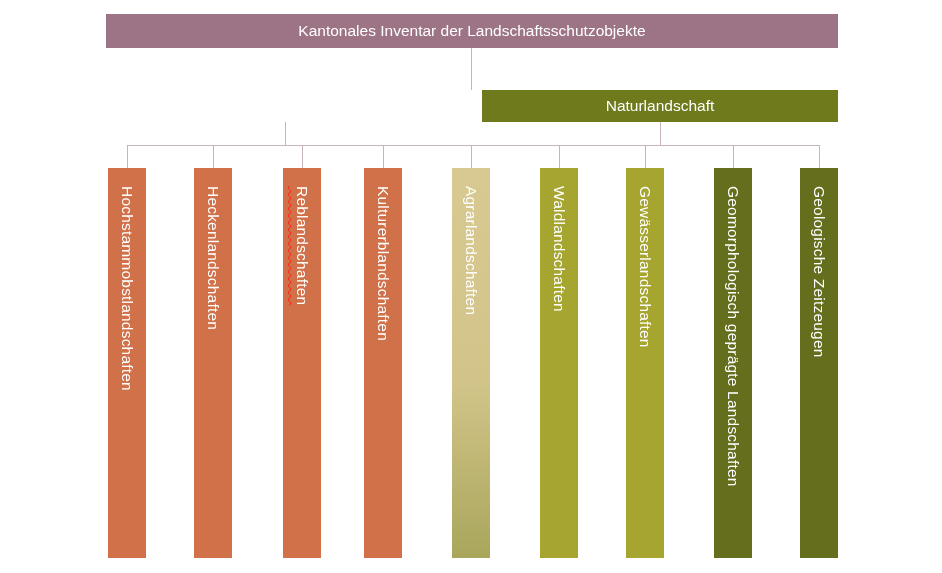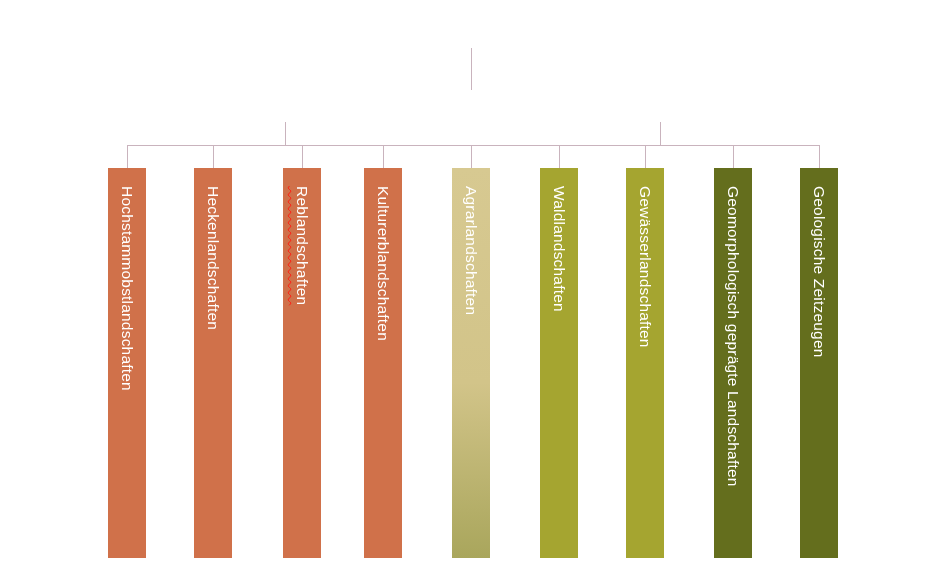--- a/index.html
+++ b/index.html
@@ -54,35 +54,41 @@
     text-decoration-color: #ff1a0e;
     text-decoration-thickness: 1px;
     text-underline-offset: 2px;
   }
 </style>
 </head>
 <body>
 
 <div class="canvas">
 
+  <div class="node title-box" style="background: rgb(157, 116, 134);">
+    <span>Kantonales Inventar der Landschaftsschutzobjekte</span>
+  </div>
 
   <div class="line l-title-drop" style="background: rgb(201, 179, 189);"></div>
   <div class="line l-stub-kultur" style="background: rgb(201, 179, 189);"></div>
   <div class="line l-stub-natur" style="background: rgb(201, 179, 189);"></div>
   <div class="line l-horizontal" style="background: rgb(201, 179, 189);"></div>
   <div class="line l-drop" style="left: 127px; background: rgb(201, 179, 189);"></div>
   <div class="line l-drop" style="left: 213px; background: rgb(201, 179, 189);"></div>
   <div class="line l-drop" style="left: 302px; background: rgb(201, 179, 189);"></div>
   <div class="line l-drop" style="left: 383px; background: rgb(201, 179, 189);"></div>
   <div class="line l-drop" style="left: 471px; background: rgb(201, 179, 189);"></div>
   <div class="line l-drop" style="left: 559px; background: rgb(201, 179, 189);"></div>
   <div class="line l-drop" style="left: 645px; background: rgb(201, 179, 189);"></div>
   <div class="line l-drop" style="left: 733px; background: rgb(201, 179, 189);"></div>
   <div class="line l-drop" style="left: 819px; background: rgb(201, 179, 189);"></div>
 
+  <div class="node branch-natur" style="background: rgb(110, 122, 27);">
+    <span>Naturlandschaft</span>
+  </div>
 
   <div class="col" style="left: 108px; background: rgb(208, 113, 74);">
     <span>Hochstammobstlandschaften</span>
   </div>
   <div class="col" style="left: 194px; background: rgb(208, 113, 74);">
     <span>Heckenlandschaften</span>
   </div>
   <div class="col" style="left: 283px; background: rgb(208, 113, 74);">
     <span class="misspelled">Reblandschaften</span>
   </div>

